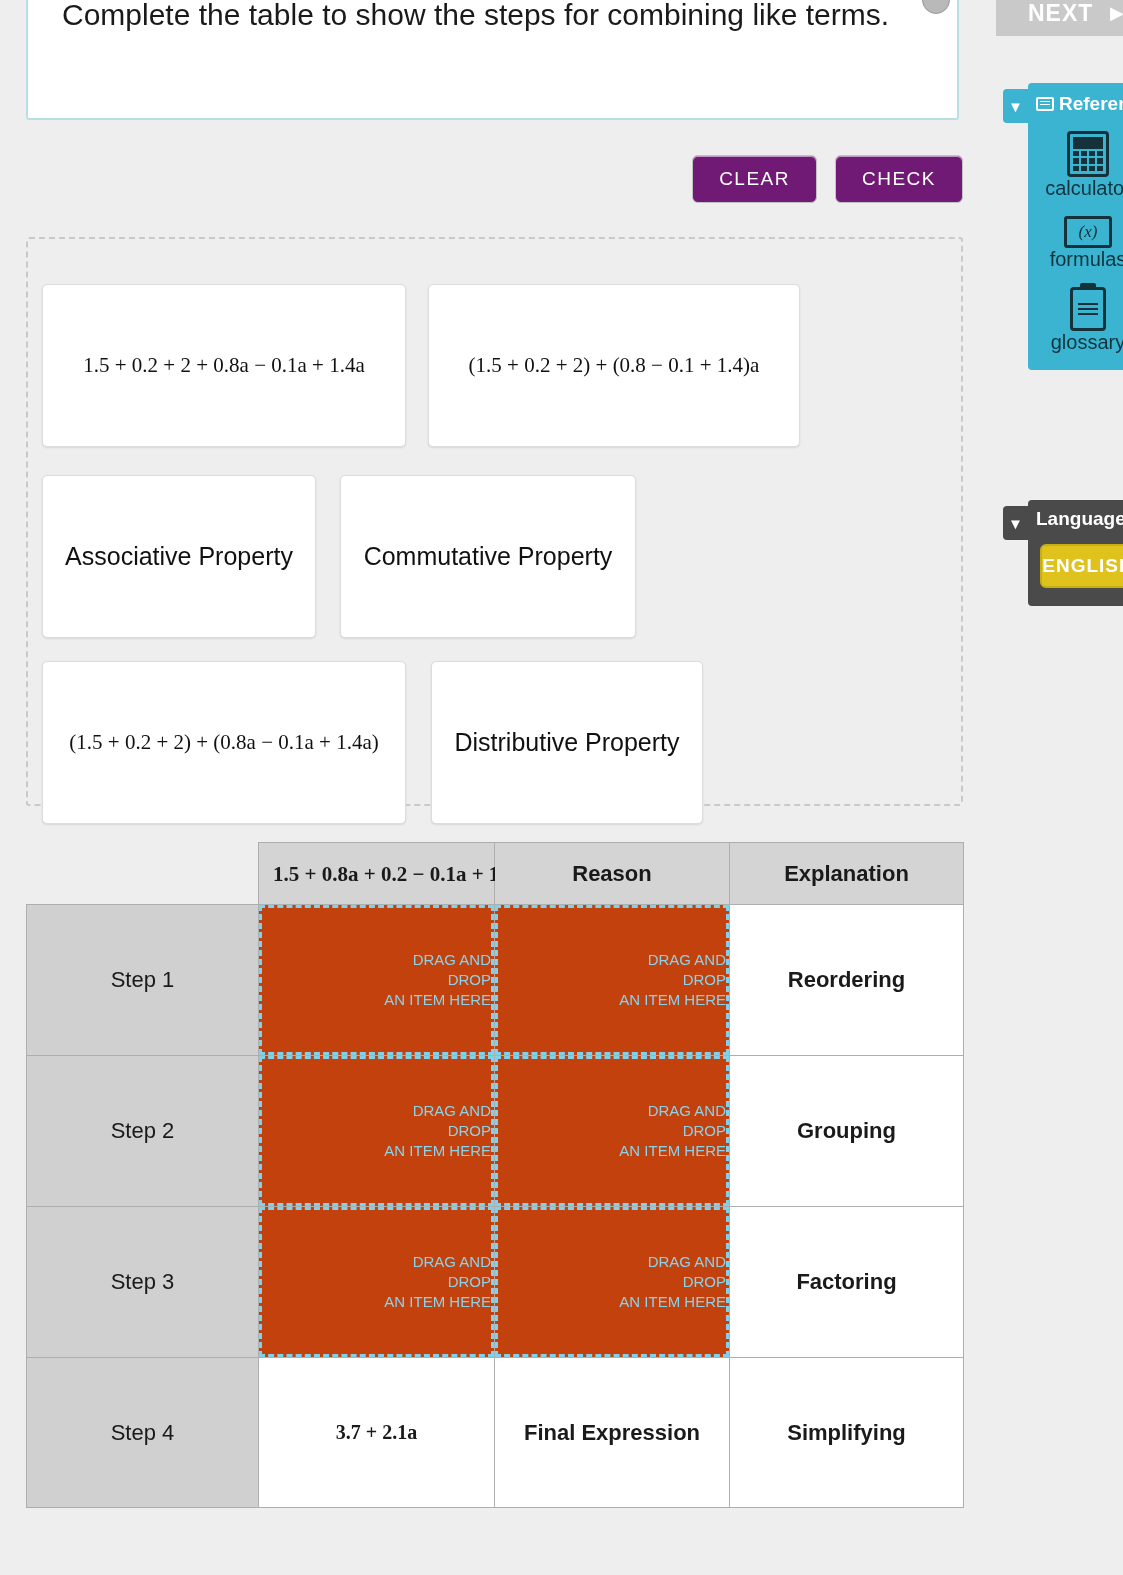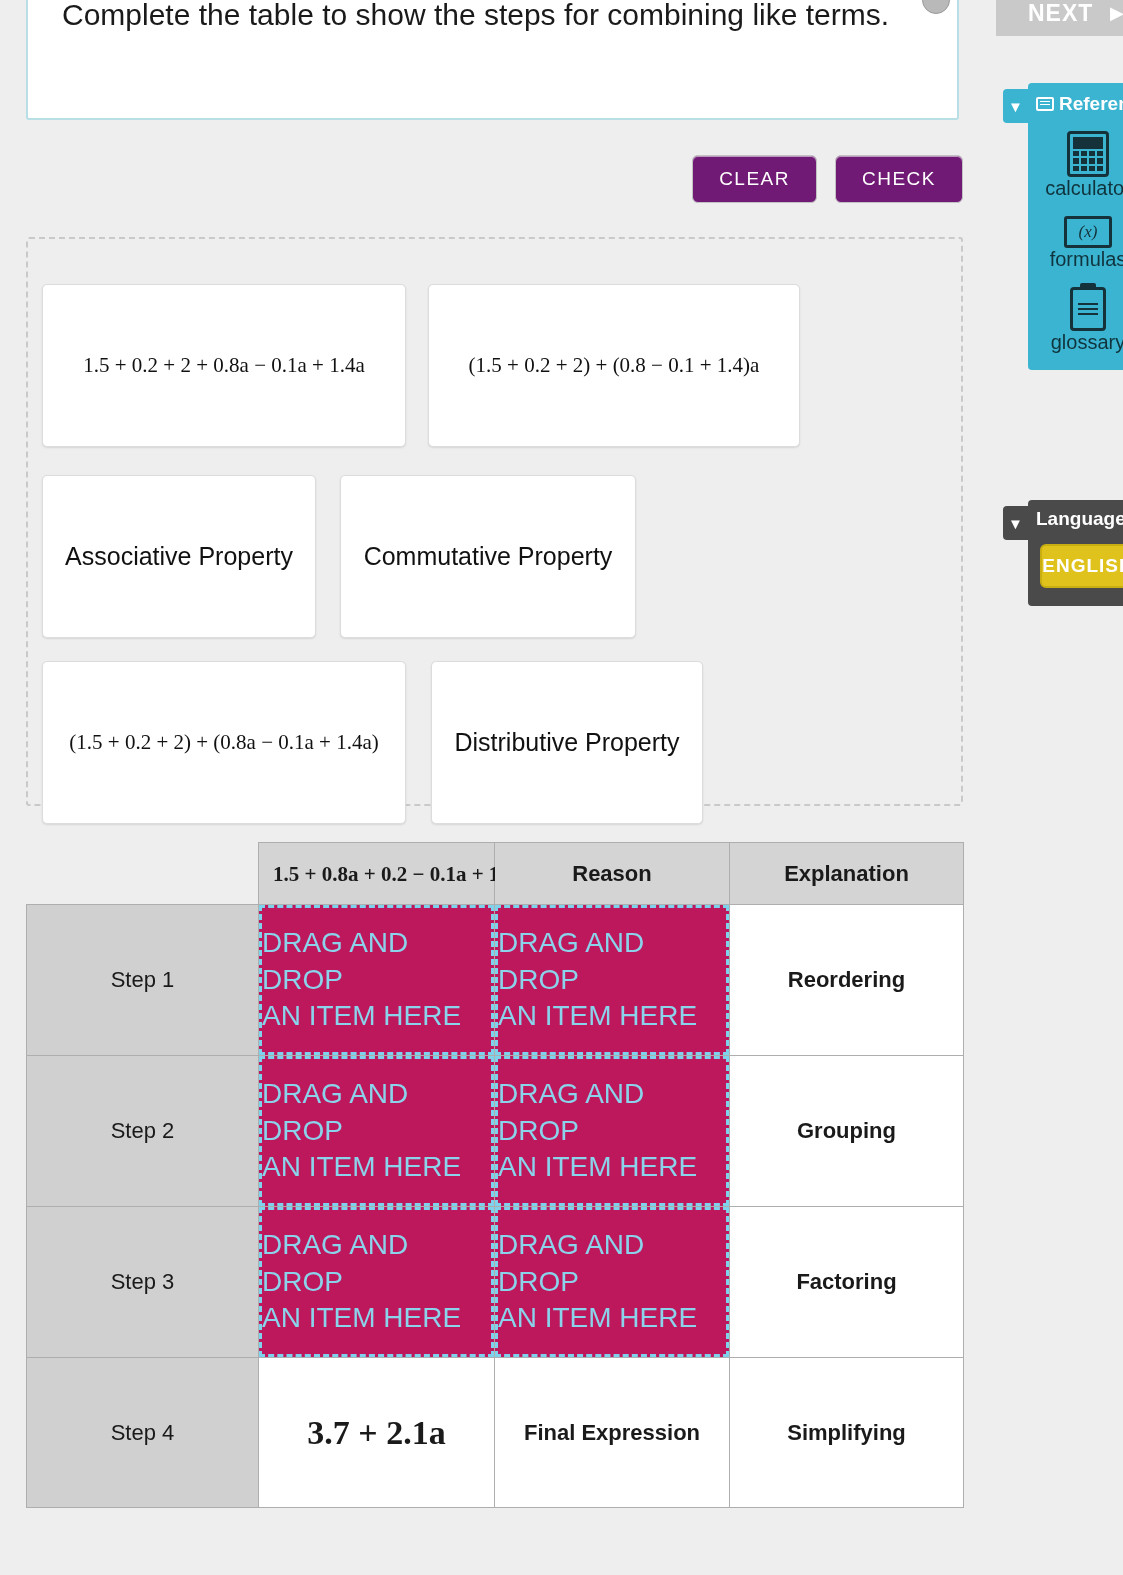--- a/index.html
+++ b/index.html
@@ -147,34 +147,34 @@
     color: #1a1a1a;
   }
 
   .step-cell {
     background: #d0d0d0;
     height: 150px;
     font-size: 22px;
     color: #1a1a1a;
   }
   .body-cell { background: #ffffff; height: 150px; font-size: 22px; color: #1a1a1a; font-weight: bold; }
-  .body-cell.expr { font-family: "Liberation Serif", serif; font-size: 34px; }
+  .body-cell.expr { font-family: "Liberation Serif", serif; font-size: 20px; }
 
   .dropzone-cell { padding: 0; border: none; }
   .dropzone {
     width: 100%;
     height: 150px;
-    background: #be185d;
+    background: #c2410c;
     border: 3px dashed #7fd2ec;
     display: flex;
     flex-direction: column;
-    align-items: flex-start;
+    align-items: flex-end;
     justify-content: center;
     color: #8ad3ea;
-    font-size: 28px;
+    font-size: 15px;
     line-height: 1.32;
     cursor: pointer;
   }
 
   
   .top-bar {
     position: absolute;
     left: 996px;
     top: 0;
     width: 127px;

